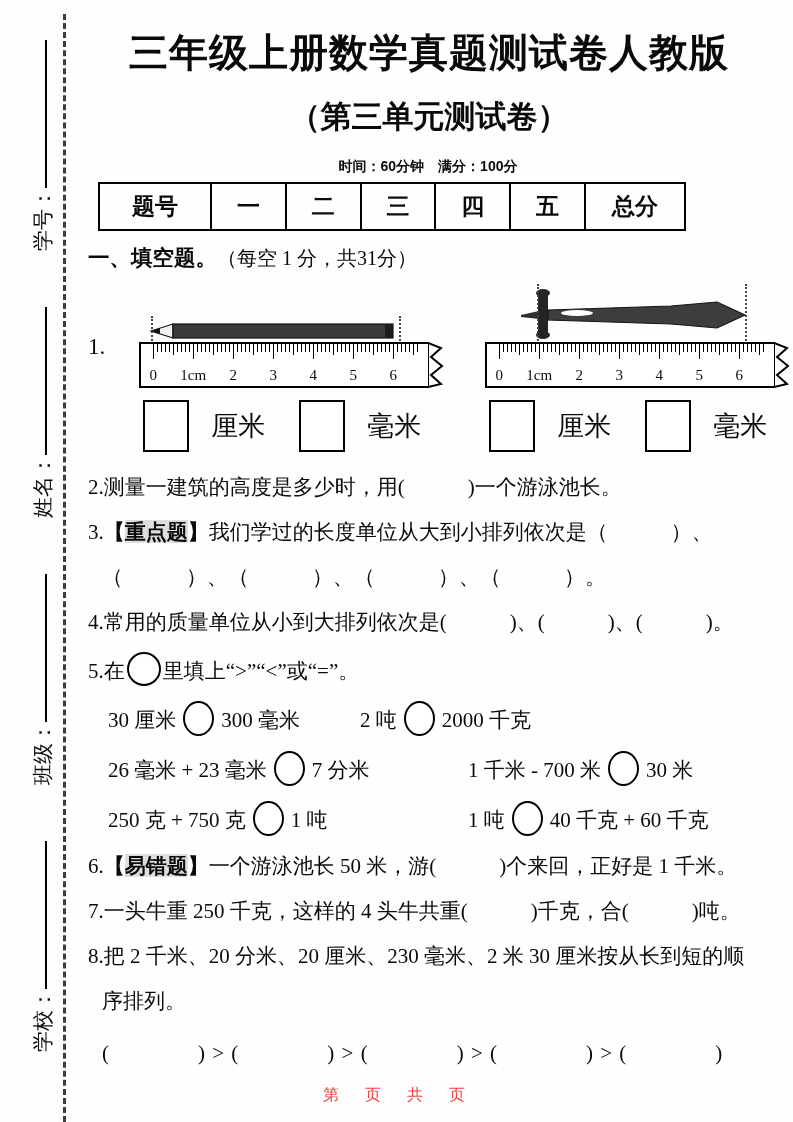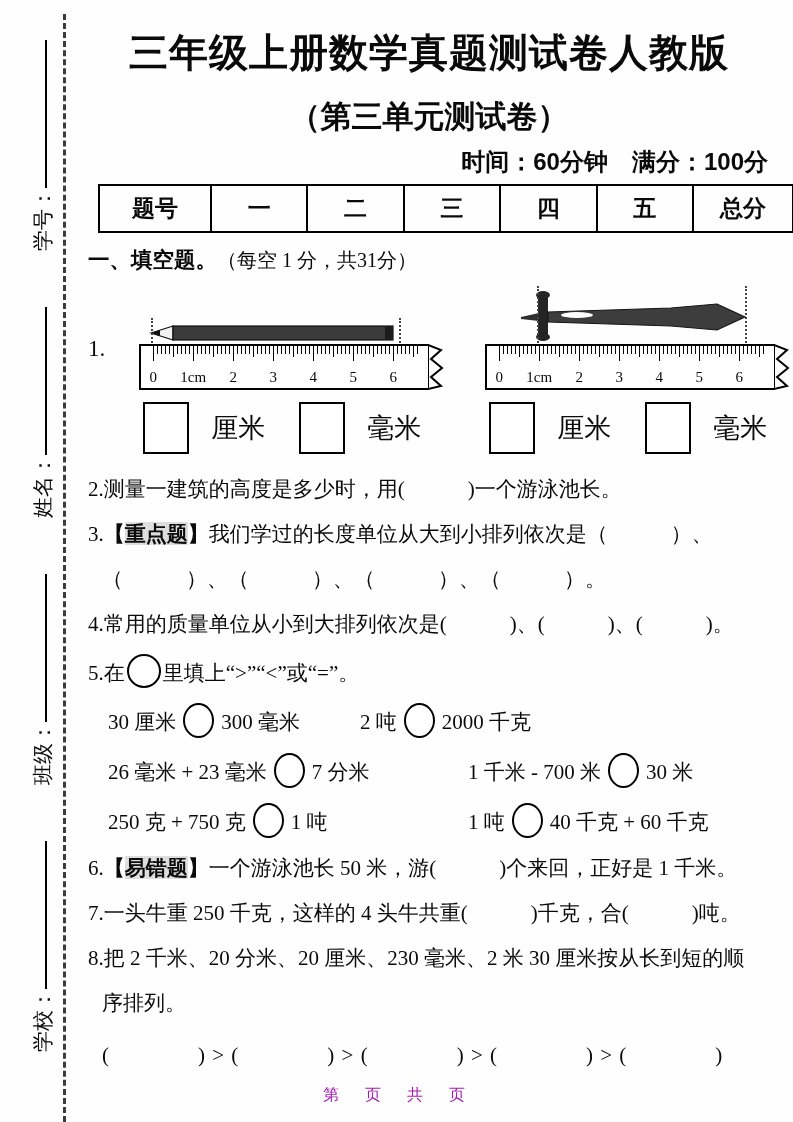--- a/index.html
+++ b/index.html
@@ -26,26 +26,26 @@
   .content{position:absolute;left:88px;top:0;width:682px;}
   .title{
     margin-top:26px;text-align:center;font-weight:bold;font-size:39px;
     font-family:Liberation Mono, monospace;letter-spacing:1px;
   }
   .subtitle{
     margin-top:16px;text-align:center;font-weight:bold;font-size:31px;
     font-family:"Liberation Sans","DejaVu Sans",sans-serif;
   }
   .time-info{
-    margin-top:8px;text-align:right;font-size:24px;font-weight:600;
+    margin-top:20px;text-align:center;font-size:14px;font-weight:600;
     font-family:"Liberation Sans","DejaVu Sans",sans-serif;padding-right:2px;
   }
   
   table.score{
-    border-collapse:collapse;margin:6px 0 0 10px;width:696px;table-layout:fixed;
+    border-collapse:collapse;margin:6px 0 0 10px;width:588px;table-layout:fixed;
   }
   table.score td{
     border:2px solid #000;height:43px;text-align:center;vertical-align:middle;
     font-size:23px;
   }
   td.hd{font-family:"Liberation Sans","DejaVu Sans",sans-serif;font-weight:bold;}
   td.num{font-weight:600;}
   col.c0{width:112px;} col.c6{width:100px;}
   
   .sec-heading{margin-top:12px;font-size:21.5px;}
@@ -90,21 +90,21 @@
   }
   .cmp.intro{width:30px;height:30px;margin:0 2px;vertical-align:-8px;}
   .q5row{margin-left:20px;display:flex;}
   .pair{display:inline-block;}
   .g1{width:238px;} .g2{width:252px;}
   .w1{width:360px;}
   .q8answer{margin-left:14px;letter-spacing:1px;}
   
   .footer{
     position:absolute;bottom:16px;left:0;width:793px;text-align:center;
-    font-size:16px;letter-spacing:5px;color:#a21caf;
+    font-size:16px;letter-spacing:5px;color:#ef4444;
     font-family:Liberation Serif, serif;
   }
 </style>
 </head>
 <body>
 
 <div class="binding-line"></div>
 
 <div class="margin-strip">
   <span class="mspacer"></span>

